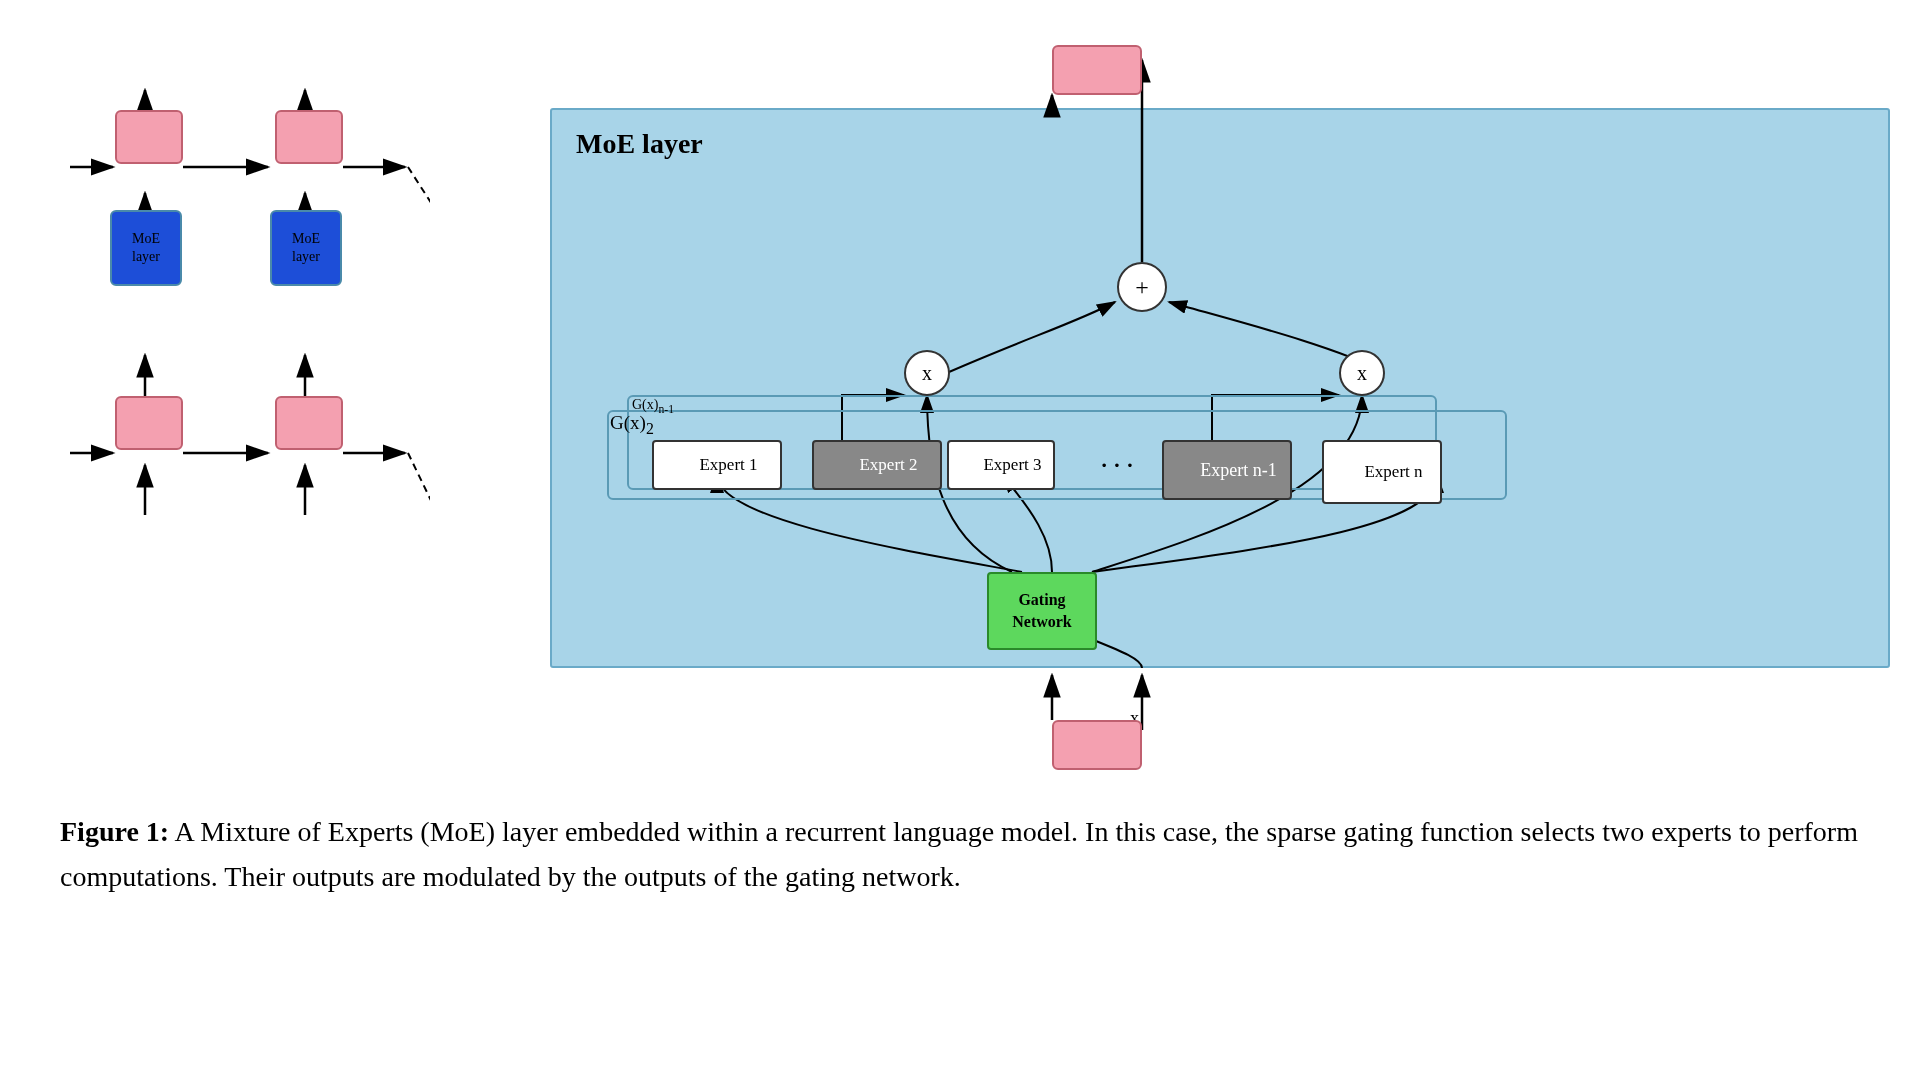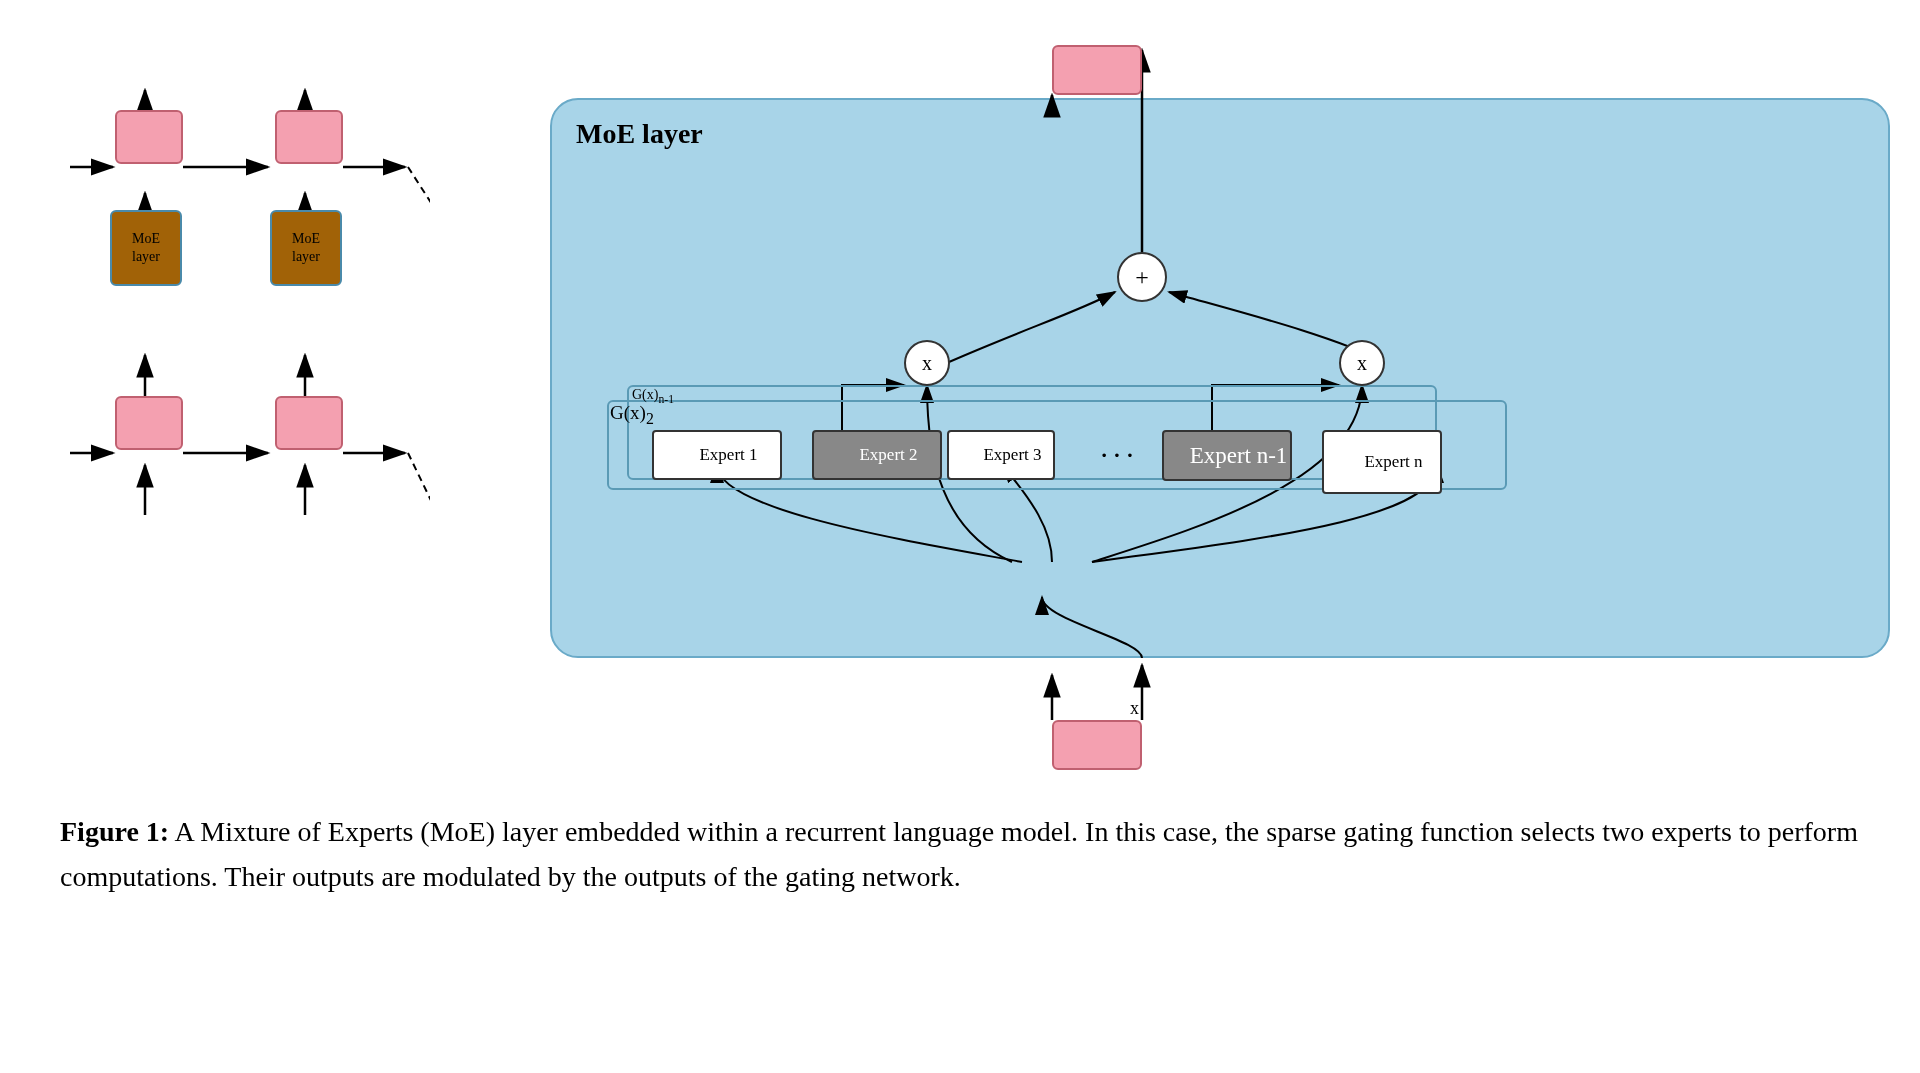--- a/index.html
+++ b/index.html
@@ -14,21 +14,21 @@
       background: #f4a0b0;
       border: 2px solid #c06070;
       border-radius: 6px;
       display: flex;
       align-items: center;
       justify-content: center;
       font-size: 14px;
       color: #000;
     }
     .blue-box {
-      background: #a16207;
+      background: #1d4ed8;
       border: 2px solid #4a8aaa;
       border-radius: 6px;
       display: flex;
       align-items: center;
       justify-content: center;
       font-size: 14px;
       color: #000;
       text-align: center;
       line-height: 1.3;
     }
@@ -152,21 +152,21 @@
     <line x1="348" y1="393" x2="395" y2="490" stroke="#000" stroke-width="2" stroke-dasharray="7,5"></line>
   </svg>
 
   <div class="pink-box" style="position:absolute; left:55px; top:107px; width:68px; height:54px; transform:translateY(-27px);"></div>
   <div class="pink-box" style="position:absolute; left:215px; top:107px; width:68px; height:54px; transform:translateY(-27px);"></div>
   <div class="blue-box" style="position:absolute; left:50px; top:218px; width:72px; height:76px; font-size:14px; transform:translateY(-38px);">MoE<br>layer</div>
   <div class="blue-box" style="position:absolute; left:210px; top:218px; width:72px; height:76px; font-size:14px; transform:translateY(-38px);">MoE<br>layer</div>
   <div class="pink-box" style="position:absolute; left:55px; top:393px; width:68px; height:54px; transform:translateY(-27px);"></div>
   <div class="pink-box" style="position:absolute; left:215px; top:393px; width:68px; height:54px; transform:translateY(-27px);"></div>
 
-  <div class="moe-container" style="position:absolute; left:430px; top:68px; width:1340px; height:560px; border-radius:28px;">
+  <div class="moe-container" style="position:absolute; left:430px; top:78px; width:1340px; height:560px; border-radius:3px;">
     <span class="moe-title" style="font-size:28px; top:18px; left:24px; position:absolute;">MoE layer</span>
 
     <svg style="position:absolute;top:0;left:0;width:100%;height:100%;overflow:visible;pointer-events:none;">
       <defs>
         <marker id="arr3" markerWidth="10" markerHeight="7" refX="9" refY="3.5" orient="auto">
           <polygon points="0 0, 10 3.5, 0 7" fill="#000"></polygon>
         </marker>
       </defs>
 
       <line x1="590" y1="152" x2="590" y2="-50" stroke="#000" stroke-width="2.5" marker-end="url(#arr3)"></line>
@@ -198,28 +198,29 @@
 
     <div style="position:absolute; left:75px; top:285px; width:810px; height:95px; border:2px solid #5a9ab5; border-radius:6px; background:transparent;"></div>
 
     <div style="position:absolute; left:58px; top:302px; font-size:19px; color:#000;">G(x)<sub>2</sub></div>
     <div style="position:absolute; left:80px; top:287px; font-size:14px; color:#000;">G(x)<sub>n-1</sub></div>
 
     <div class="expert-box" style="position:absolute; left:100px; top:330px; width:130px; height:50px; font-size:17px;">Expert 1</div>
     <div class="expert-box dark" style="position:absolute; left:260px; top:330px; width:130px; height:50px; font-size:17px;">Expert 2</div>
     <div class="expert-box" style="position:absolute; left:395px; top:330px; width:108px; height:50px; font-size:17px;">Expert 3</div>
     <div style="position:absolute; left:530px; top:330px; width:70px; height:50px; display:flex; align-items:center; justify-content:center; font-size:22px; font-weight:bold; color:#000;">· · ·</div>
-    <div class="expert-box dark" style="position:absolute; left:610px; top:330px; width:130px; height:51px; font-size:23px;">Expert n-1</div>
+    <div class="expert-box dark" style="position:absolute; left:610px; top:330px; width:130px; height:60px; font-size:18px;">Expert n-1</div>
     <div class="expert-box" style="position:absolute; left:770px; top:330px; width:120px; height:64px; font-size:17px;">Expert n</div>
 
     <div class="circle-op" style="position:absolute; left:352px; top:240px; width:46px; height:46px; font-size:20px;">x</div>
     <div class="circle-op" style="position:absolute; left:787px; top:240px; width:46px; height:46px; font-size:20px;">x</div>
 
     <div class="circle-op" style="position:absolute; left:565px; top:152px; width:50px; height:50px; font-size:24px;">+</div>
 
+    <div class="gating-box" style="position:absolute; left:435px; top:462px; width:110px; height:78px; font-size:16px;">Gating<br>Network</div>
 
     <div style="position:absolute; left:578px; top:598px; font-size:18px; color:#000;">x</div>
   </div>
 
   <div class="pink-box" style="position:absolute; left:992px; top:15px; width:90px; height:50px;"></div>
 
   <div class="pink-box" style="position:absolute; left:992px; top:690px; width:90px; height:50px;"></div>
 
   <svg style="position:absolute; left:430px; top:0; width:1340px; height:760px; overflow:visible; pointer-events:none;">
     <defs>

